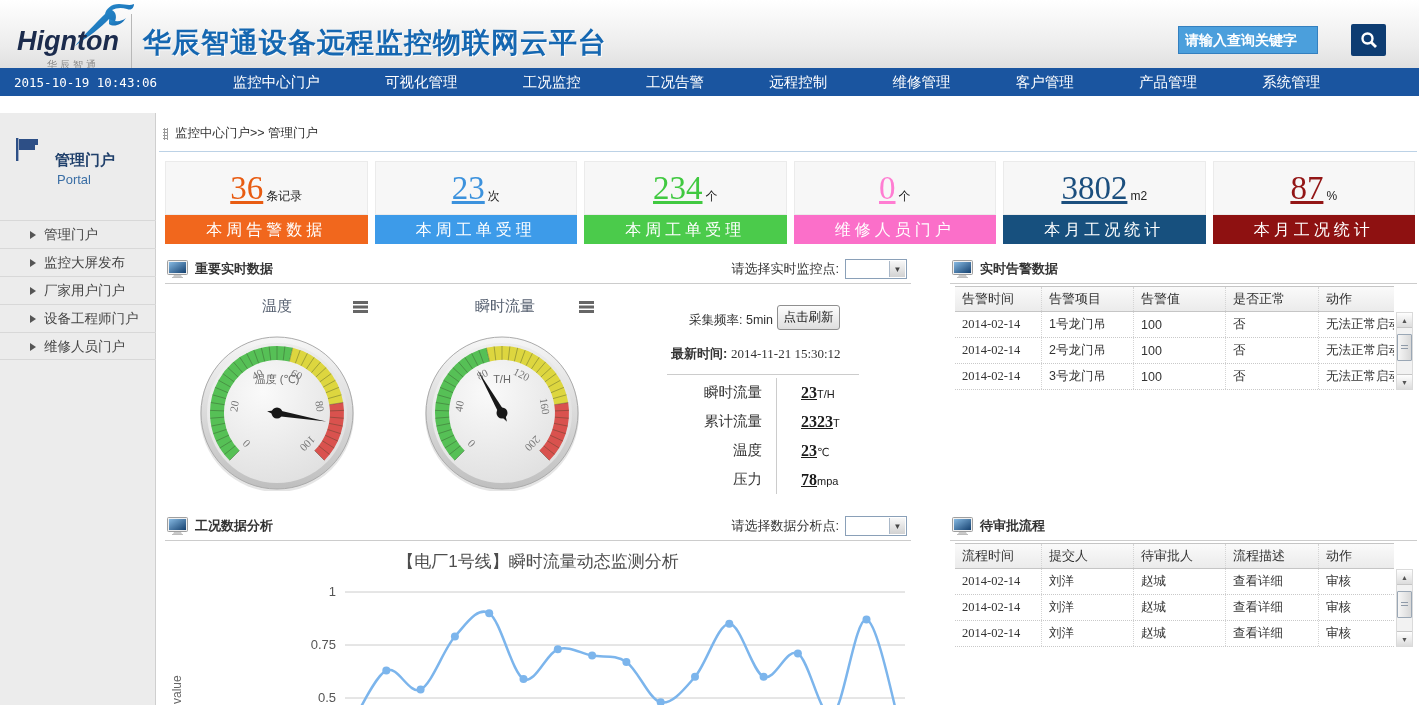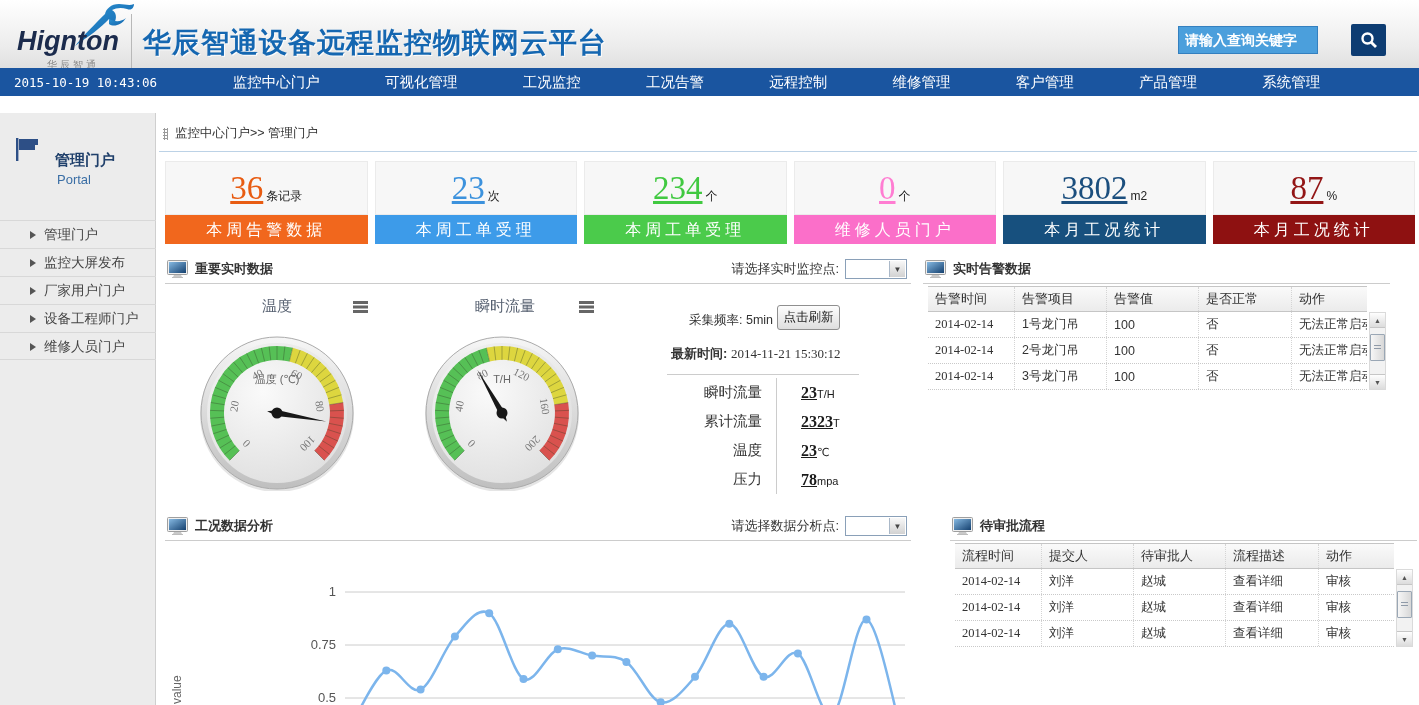--- a/index.html
+++ b/index.html
@@ -47,21 +47,21 @@
 .stats{position:absolute;left:8px;top:48px;display:flex;gap:7px;}
 .stat-card{width:202.5px;}
 .stat-top{height:54px;background:#f7f7f7;border:1px solid #ebebeb;display:flex;align-items:center;justify-content:center;}
 .stat-value{font-family:"Liberation Serif","DejaVu Serif",serif;font-size:33px;line-height:1;text-decoration:underline;}
 .stat-unit{font-size:12px;color:#222;margin-left:3px;margin-top:16px;}
 .stat-bar{height:29px;line-height:29px;text-align:center;color:#fff;font-size:16px;letter-spacing:4px;}
 
 
 .panel{position:absolute;}
 #rt-panel{left:8px;top:142px;width:746px;height:257px;}
-#alarm-panel{left:766px;top:142px;width:467px;height:257px;}
+#alarm-panel{left:793px;top:142px;width:467px;height:257px;}
 #analysis-panel{left:8px;top:399px;width:746px;height:310px;}
 #approval-panel{left:793px;top:399px;width:467px;height:260px;}
 .panel-head{display:flex;align-items:center;gap:7px;height:29px;border-bottom:1px solid #ccc;font-size:13px;font-weight:bold;color:#333;padding-left:2px;}
 .head-right{margin-left:auto;display:flex;align-items:center;gap:6px;font-weight:normal;font-size:13px;color:#333;padding-right:4px;text-align:center;}
 .select{width:62px;height:20px;background:#fff;border:1px solid #8aa0b8;position:relative;cursor:pointer;}
 .select-btn{position:absolute;right:1px;top:1px;bottom:1px;width:16px;background:linear-gradient(#f8f8f8,#d2d2d2);border-left:1px solid #aab8c8;font-size:8px;color:#444;display:flex;align-items:center;justify-content:center;}
 
 
 .gauge-title{position:absolute;width:120px;text-align:center;font-size:15px;color:#566070;}
 .hamb{position:absolute;width:15px;height:2.5px;background:#666;box-shadow:0 4.5px 0 #666,0 9px 0 #666;cursor:pointer;}
@@ -474,20 +474,21 @@
             <rect x="5" y="17" width="11" height="1" fill="#bdbdbd"></rect>
         </svg>
         <span>工况数据分析</span>
         <span class="head-right">
           <span>请选择数据分析点:</span>
           <span class="select">
             <span class="select-btn">▼</span>
           </span>
         </span>
       </div>
+      <div class="chart-title">【电厂1号线】瞬时流量动态监测分析</div>
     </section>
 
     <section class="panel" id="approval-panel">
       <div class="panel-head">
         <svg width="21" height="18" viewBox="0 0 21 18">
           <rect x="0.5" y="0.5" width="20" height="14" rx="1" fill="#f0f0f0" stroke="#9f9f9f"></rect>
           <rect x="2" y="2" width="17" height="11" fill="url(#screenGrad)"></rect>
           <path d="M7 15 h7 l1 2 h-9 z" fill="#c9c9c9"></path>
             <rect x="5" y="17" width="11" height="1" fill="#bdbdbd"></rect>
         </svg>

